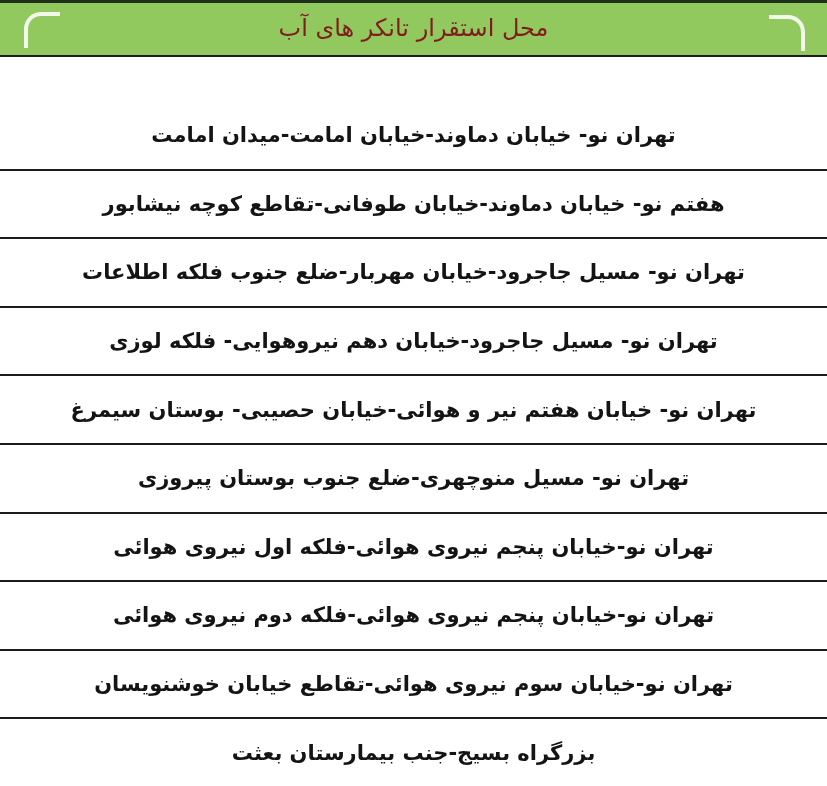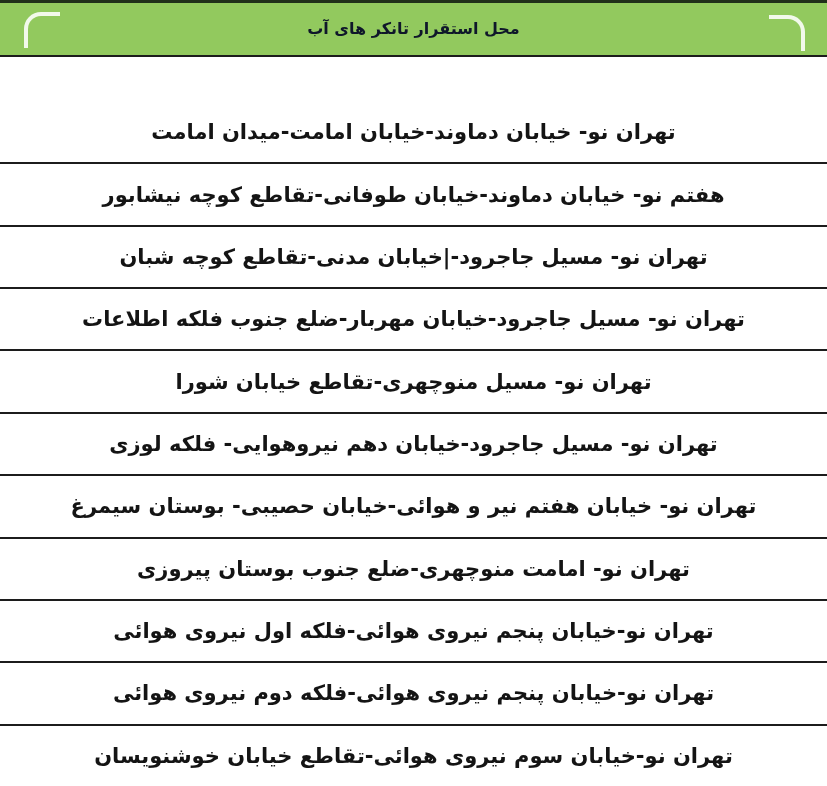--- a/index.html
+++ b/index.html
@@ -30,23 +30,23 @@
     height: 57px;
     flex: 0 0 57px;
     background: #92C95E;
     border-top: 3px solid #20301a;
     border-bottom: 2px solid #1c1c1c;
     display: flex;
     align-items: center;
     justify-content: center;
   }
   .header-title {
-    font-size: 16px;
-    font-weight: bold;
-    color: #0f172a;
+    font-size: 24px;
+    font-weight: normal;
+    color: #7f1d1d;
     letter-spacing: 0.5px;
     padding-bottom: 2px;
   }
   .corner-bracket {
     position: absolute;
     top: 9px;
     width: 36px;
     height: 36px;
     border: 0 solid rgba(255,255,255,0.88);
   }
@@ -101,41 +101,38 @@
   </div>
 
   <div class="table-body">
     <div class="row">
         <span class="row-text">تهران نو- خیابان دماوند-خیابان امامت-میدان امامت</span>
       </div>
     <div class="row">
         <span class="row-text">هفتم نو- خیابان دماوند-خیابان طوفانی-تقاطع کوچه نیشابور</span>
       </div>
     <div class="row">
-        <span class="row-text">تهران نو- مسیل جاجرود-|خیابان مدنی-تقاطع کوچه شبان</span>
-      </div>
-    <div class="row">
         <span class="row-text">تهران نو- مسیل جاجرود-خیابان مهربار-ضلع جنوب فلکه اطلاعات</span>
-      </div>
-    <div class="row">
-        <span class="row-text">تهران نو- مسیل منوچهری-تقاطع خیابان شورا</span>
       </div>
     <div class="row">
         <span class="row-text">تهران نو- مسیل جاجرود-خیابان دهم نیروهوایی- فلکه لوزی</span>
       </div>
     <div class="row">
         <span class="row-text">تهران نو- خیابان هفتم نیر و هوائی-خیابان حصیبی- بوستان سیمرغ</span>
       </div>
     <div class="row">
-        <span class="row-text">تهران نو- امامت منوچهری-ضلع جنوب بوستان پیروزی</span>
+        <span class="row-text">تهران نو- مسیل منوچهری-ضلع جنوب بوستان پیروزی</span>
       </div>
     <div class="row">
         <span class="row-text">تهران نو-خیابان پنجم نیروی هوائی-فلکه اول نیروی هوائی</span>
       </div>
     <div class="row">
         <span class="row-text">تهران نو-خیابان پنجم نیروی هوائی-فلکه دوم نیروی هوائی</span>
       </div>
     <div class="row">
         <span class="row-text">تهران نو-خیابان سوم نیروی هوائی-تقاطع خیابان خوشنویسان</span>
       </div>
+    <div class="row">
+        <span class="row-text">بزرگراه بسیج-جنب بیمارستان بعثت</span>
+      </div>
   </div>
 
 </div>
 
 </body></html>

